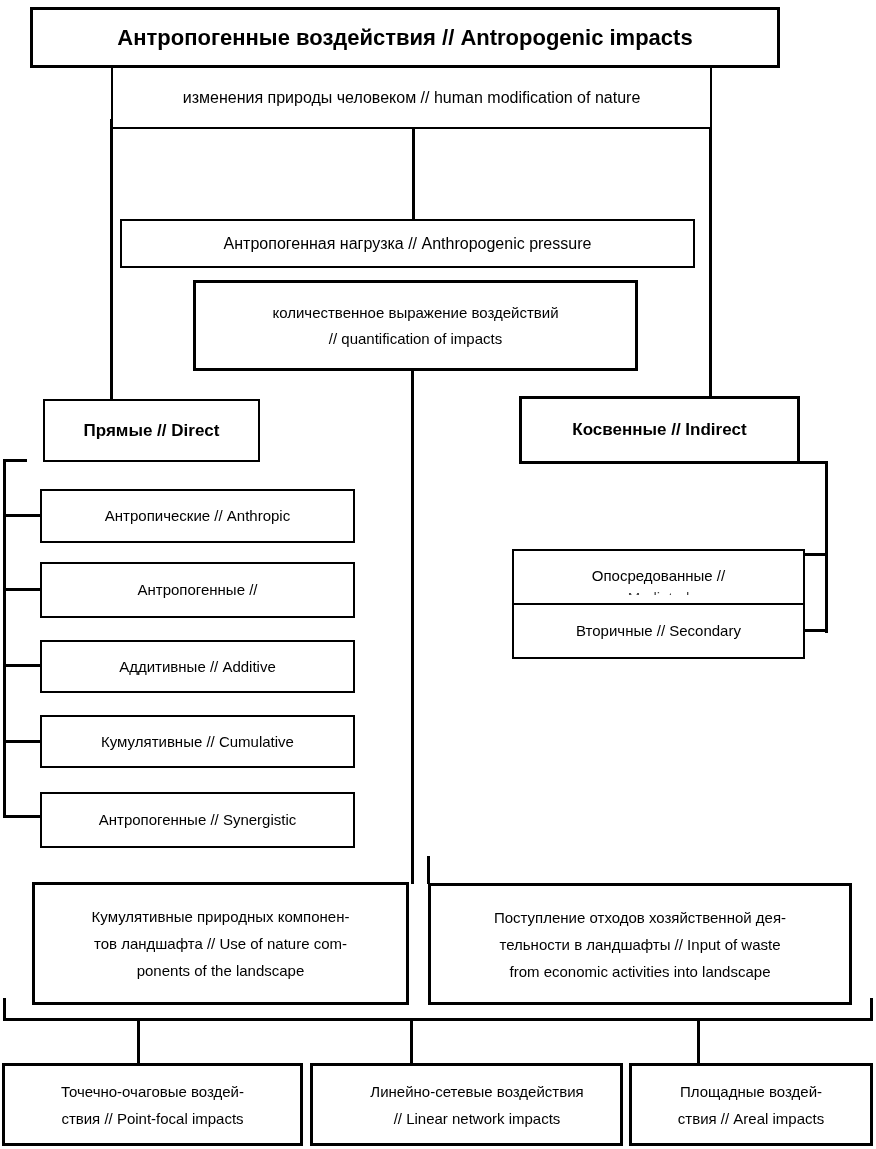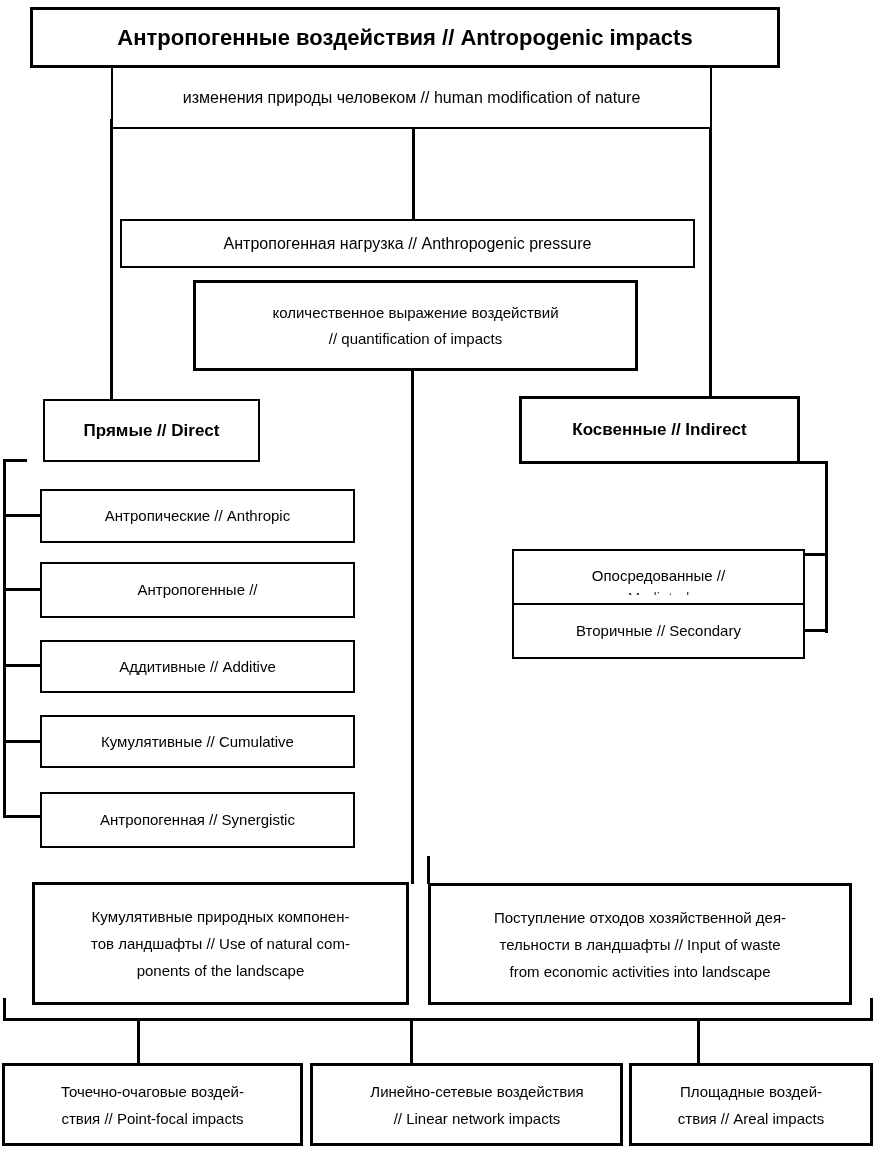--- a/index.html
+++ b/index.html
@@ -101,34 +101,34 @@
   <div class="box" style="left:40px; top:562px; width:315px; height:56px;">
     <span>Антропогенные //</span>
   </div>
   <div class="box" style="left:40px; top:640px; width:315px; height:53px;">
     <span>Аддитивные // Additive</span>
   </div>
   <div class="box" style="left:40px; top:715px; width:315px; height:53px;">
     <span>Кумулятивные // Cumulative</span>
   </div>
   <div class="box" style="left:40px; top:792px; width:315px; height:56px;">
-    <span>Антропогенная // Synergistic</span>
+    <span>Антропогенные // Synergistic</span>
   </div>
 
   <div class="box" style="left:512px; top:524px; width:293px; height:62px;margin-top:25px;">
     <span>Опосредованные //</span>
     <div class="clipline">Mediated</div>
   </div>
   <div class="box" style="left:512px; top:603px; width:293px; height:56px;">
     <span>Вторичные // Secondary</span>
   </div>
 
   <div class="box bw3" style="left:32px; top:882px; width:377px; height:123px; line-height:27px;">
     <span>Кумулятивные природных компонен-</span>
-    <span>тов ландшафты // Use of natural com-</span>
+    <span>тов ландшафта // Use of nature com-</span>
     <span>ponents of the landscape</span>
   </div>
 
   <div class="box bw3" style="left:428px; top:883px; width:424px; height:122px; line-height:27px;">
     <span>Поступление отходов хозяйственной дея-</span>
     <span>тельности в ландшафты // Input of waste</span>
     <span>from economic activities into landscape</span>
   </div>
 
   <div class="box bw3" style="left:2px; top:1063px; width:301px; height:83px; line-height:27px;">

